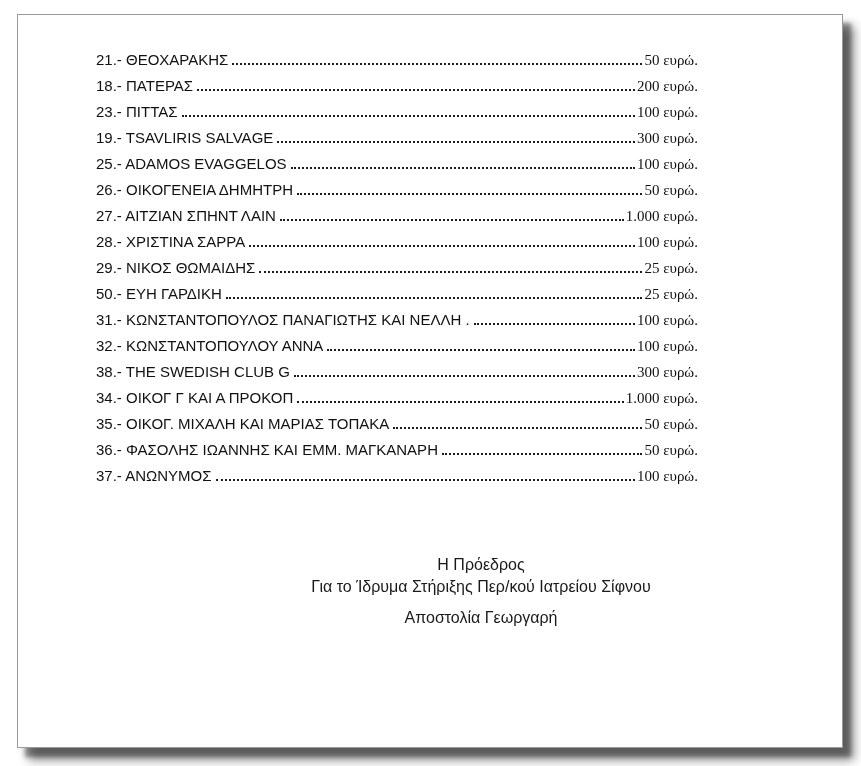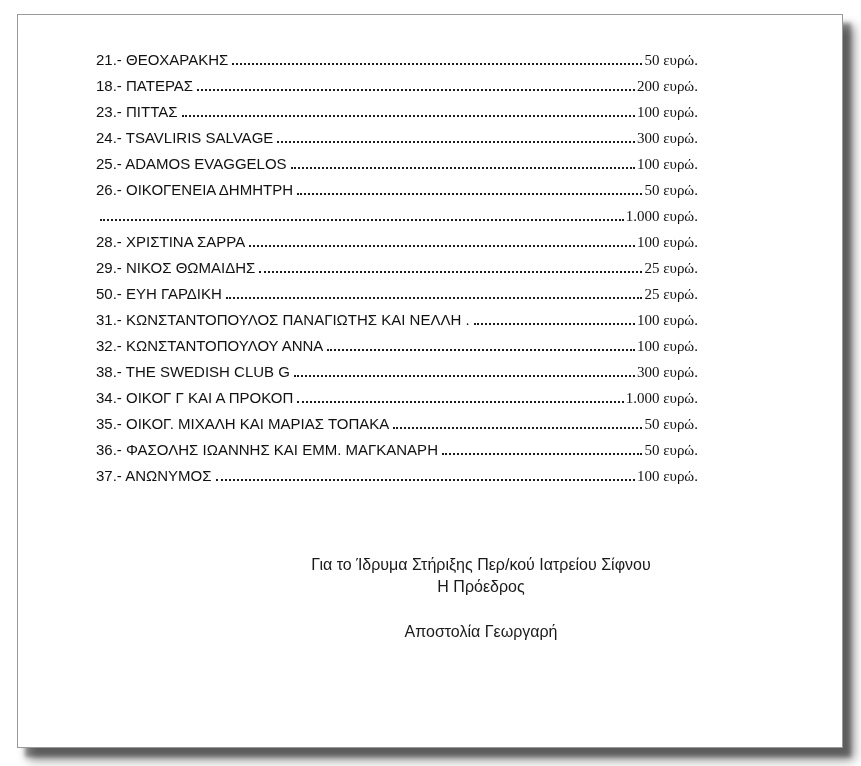--- a/index.html
+++ b/index.html
@@ -61,21 +61,21 @@
     position: absolute;
     left: 145px;
     top: 539px;
     width: 636px;
     text-align: center;
     font-size: 16px;
     line-height: 22px;
     color: #1a1a1a;
   }
   .signatory {
-    margin-top: 23px;
+    margin-top: 9px;
   }
 </style>
 </head>
 <body>
 
 <div class="stage">
   <div class="page">
 
     <div class="donation-list">
       <div class="row">
@@ -87,35 +87,36 @@
           <span class="donor">18.- ΠΑΤΕΡΑΣ</span>
           <span class="leader"></span>
           <span class="amount">200 ευρώ.</span>
         </div>
       <div class="row">
           <span class="donor">23.- ΠΙΤΤΑΣ</span>
           <span class="leader"></span>
           <span class="amount">100 ευρώ.</span>
         </div>
       <div class="row">
-          <span class="donor">24.- TSAVLIRIS SALVAGE</span>
+          <span class="donor">19.- TSAVLIRIS SALVAGE</span>
           <span class="leader"></span>
           <span class="amount">300 ευρώ.</span>
         </div>
       <div class="row">
           <span class="donor">25.- ADAMOS EVAGGELOS</span>
           <span class="leader"></span>
           <span class="amount">100 ευρώ.</span>
         </div>
       <div class="row">
           <span class="donor">26.- ΟΙΚΟΓΕΝΕΙΑ ΔΗΜΗΤΡΗ</span>
           <span class="leader"></span>
           <span class="amount">50 ευρώ.</span>
         </div>
       <div class="row">
+          <span class="donor">27.- ΑΙΤΖΙΑΝ ΣΠΗΝΤ ΛΑΙΝ</span>
           <span class="leader"></span>
           <span class="amount">1.000 ευρώ.</span>
         </div>
       <div class="row">
           <span class="donor">28.- ΧΡΙΣΤΙΝΑ ΣΑΡΡΑ</span>
           <span class="leader"></span>
           <span class="amount">100 ευρώ.</span>
         </div>
       <div class="row">
           <span class="donor">29.- ΝΙΚΟΣ ΘΩΜΑΙΔΗΣ</span>
@@ -158,19 +159,19 @@
           <span class="amount">50 ευρώ.</span>
         </div>
       <div class="row">
           <span class="donor">37.- ΑΝΩΝΥΜΟΣ</span>
           <span class="leader"></span>
           <span class="amount">100 ευρώ.</span>
         </div>
     </div>
 
     <div class="signature">
+      <div>Η Πρόεδρος</div>
       <div>Για το Ίδρυμα Στήριξης Περ/κού Ιατρείου Σίφνου</div>
-      <div>Η Πρόεδρος</div>
       <div class="signatory">Αποστολία Γεωργαρή</div>
     </div>
 
   </div>
 </div>
 
 </body></html>

